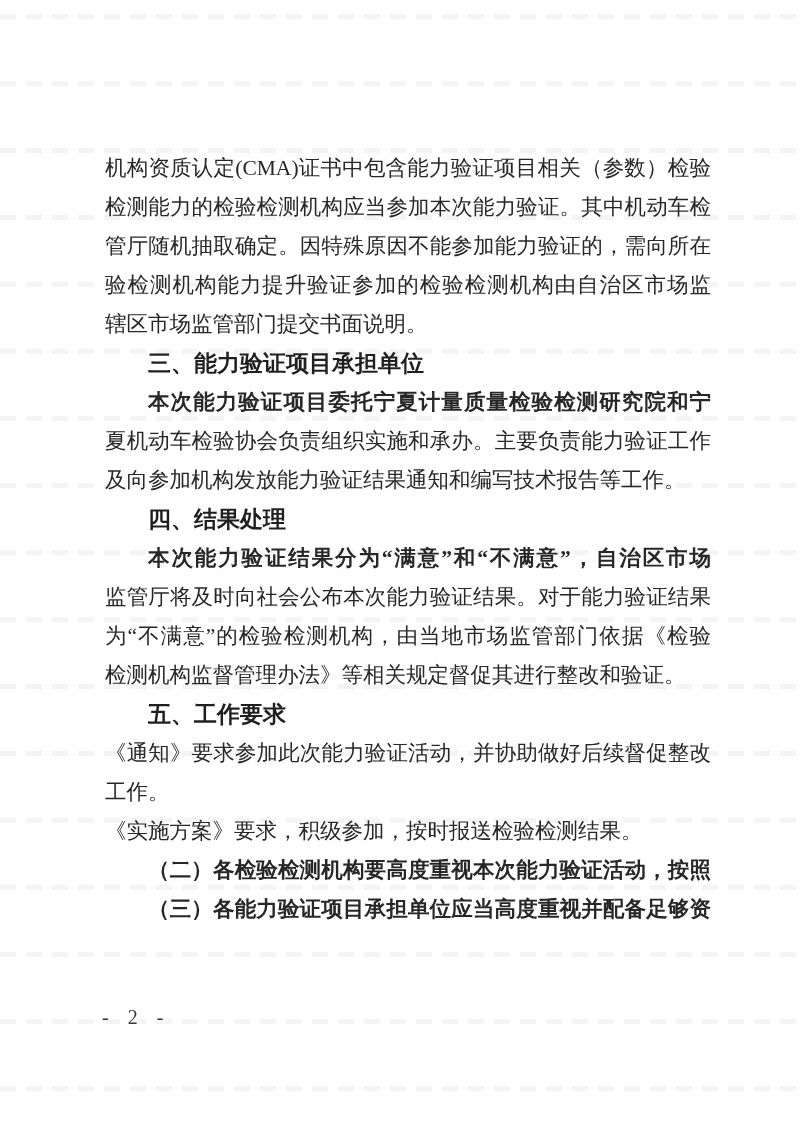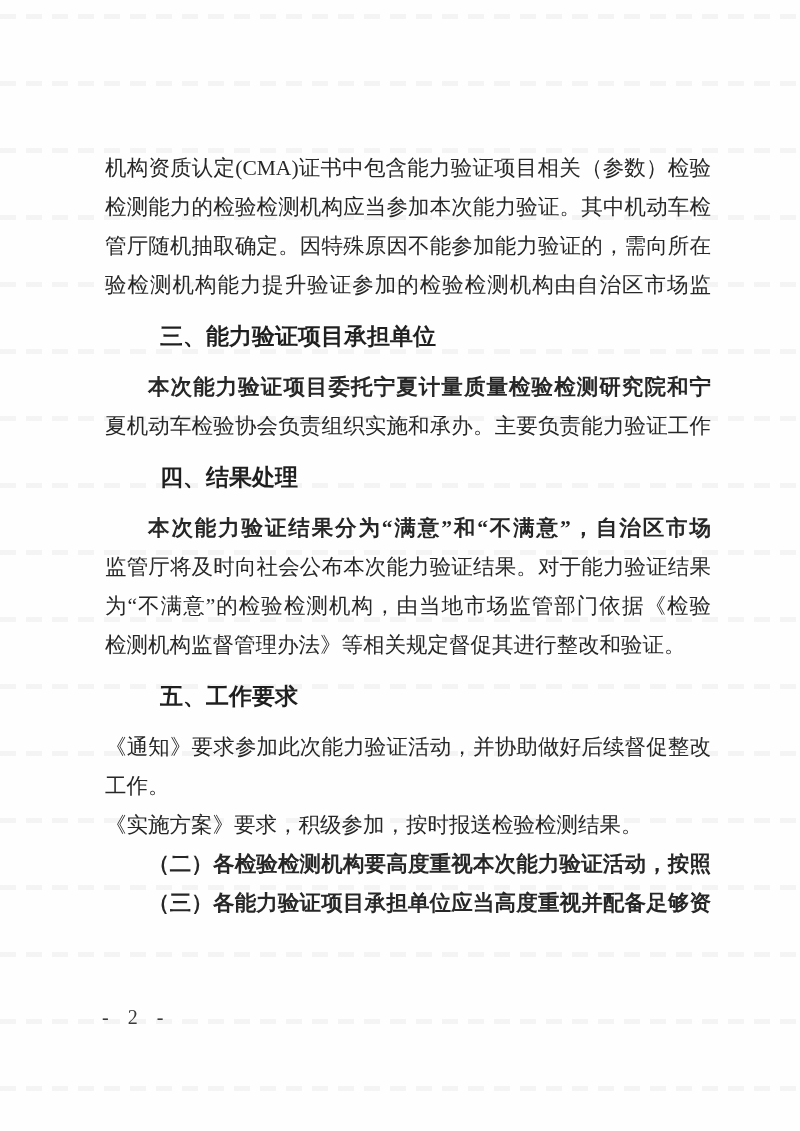--- a/index.html
+++ b/index.html
@@ -42,21 +42,21 @@
     overflow: visible;
   }
   .j {
     white-space: normal;
     text-align: justify;
     text-align-last: justify;
     text-justify: inter-character;
   }
   .ind { text-indent: 43px; font-weight: bold; }
   .hd {
-    margin: 12px;
+    margin: 0;
     height: 39px;
     line-height: 39px;
     font-size: 23px;
     font-weight: 700;
     color: #1f1f1f;
     text-indent: 43px;
     font-family: "Liberation Sans", "DejaVu Sans", sans-serif;
   }
   .pageno {
     position: absolute;
@@ -74,24 +74,26 @@
 
 <div class="page">
   <div class="watermark"></div>
 
   <main class="content">
 
     <p class="ln j">机构资质认定(CMA)证书中包含能力验证项目相关（参数）检验</p>
     <p class="ln j">检测能力的检验检测机构应当参加本次能力验证。其中机动车检</p>
     <p class="ln j">管厅随机抽取确定。因特殊原因不能参加能力验证的，需向所在</p>
     <p class="ln j">验检测机构能力提升验证参加的检验检测机构由自治区市场监</p>
+    <p class="ln">辖区市场监管部门提交书面说明。</p>
 
     <h3 class="hd">三、能力验证项目承担单位</h3>
     <p class="ln j ind">本次能力验证项目委托宁夏计量质量检验检测研究院和宁</p>
     <p class="ln j">夏机动车检验协会负责组织实施和承办。主要负责能力验证工作</p>
+    <p class="ln">及向参加机构发放能力验证结果通知和编写技术报告等工作。</p>
 
     <h3 class="hd">四、结果处理</h3>
     <p class="ln j ind">本次能力验证结果分为“满意”和“不满意”，自治区市场</p>
     <p class="ln j">监管厅将及时向社会公布本次能力验证结果。对于能力验证结果</p>
     <p class="ln j">为“不满意”的检验检测机构，由当地市场监管部门依据《检验</p>
     <p class="ln">检测机构监督管理办法》等相关规定督促其进行整改和验证。</p>
 
     <h3 class="hd">五、工作要求</h3>
     <p class="ln j">《通知》要求参加此次能力验证活动，并协助做好后续督促整改</p>
     <p class="ln">工作。</p>

